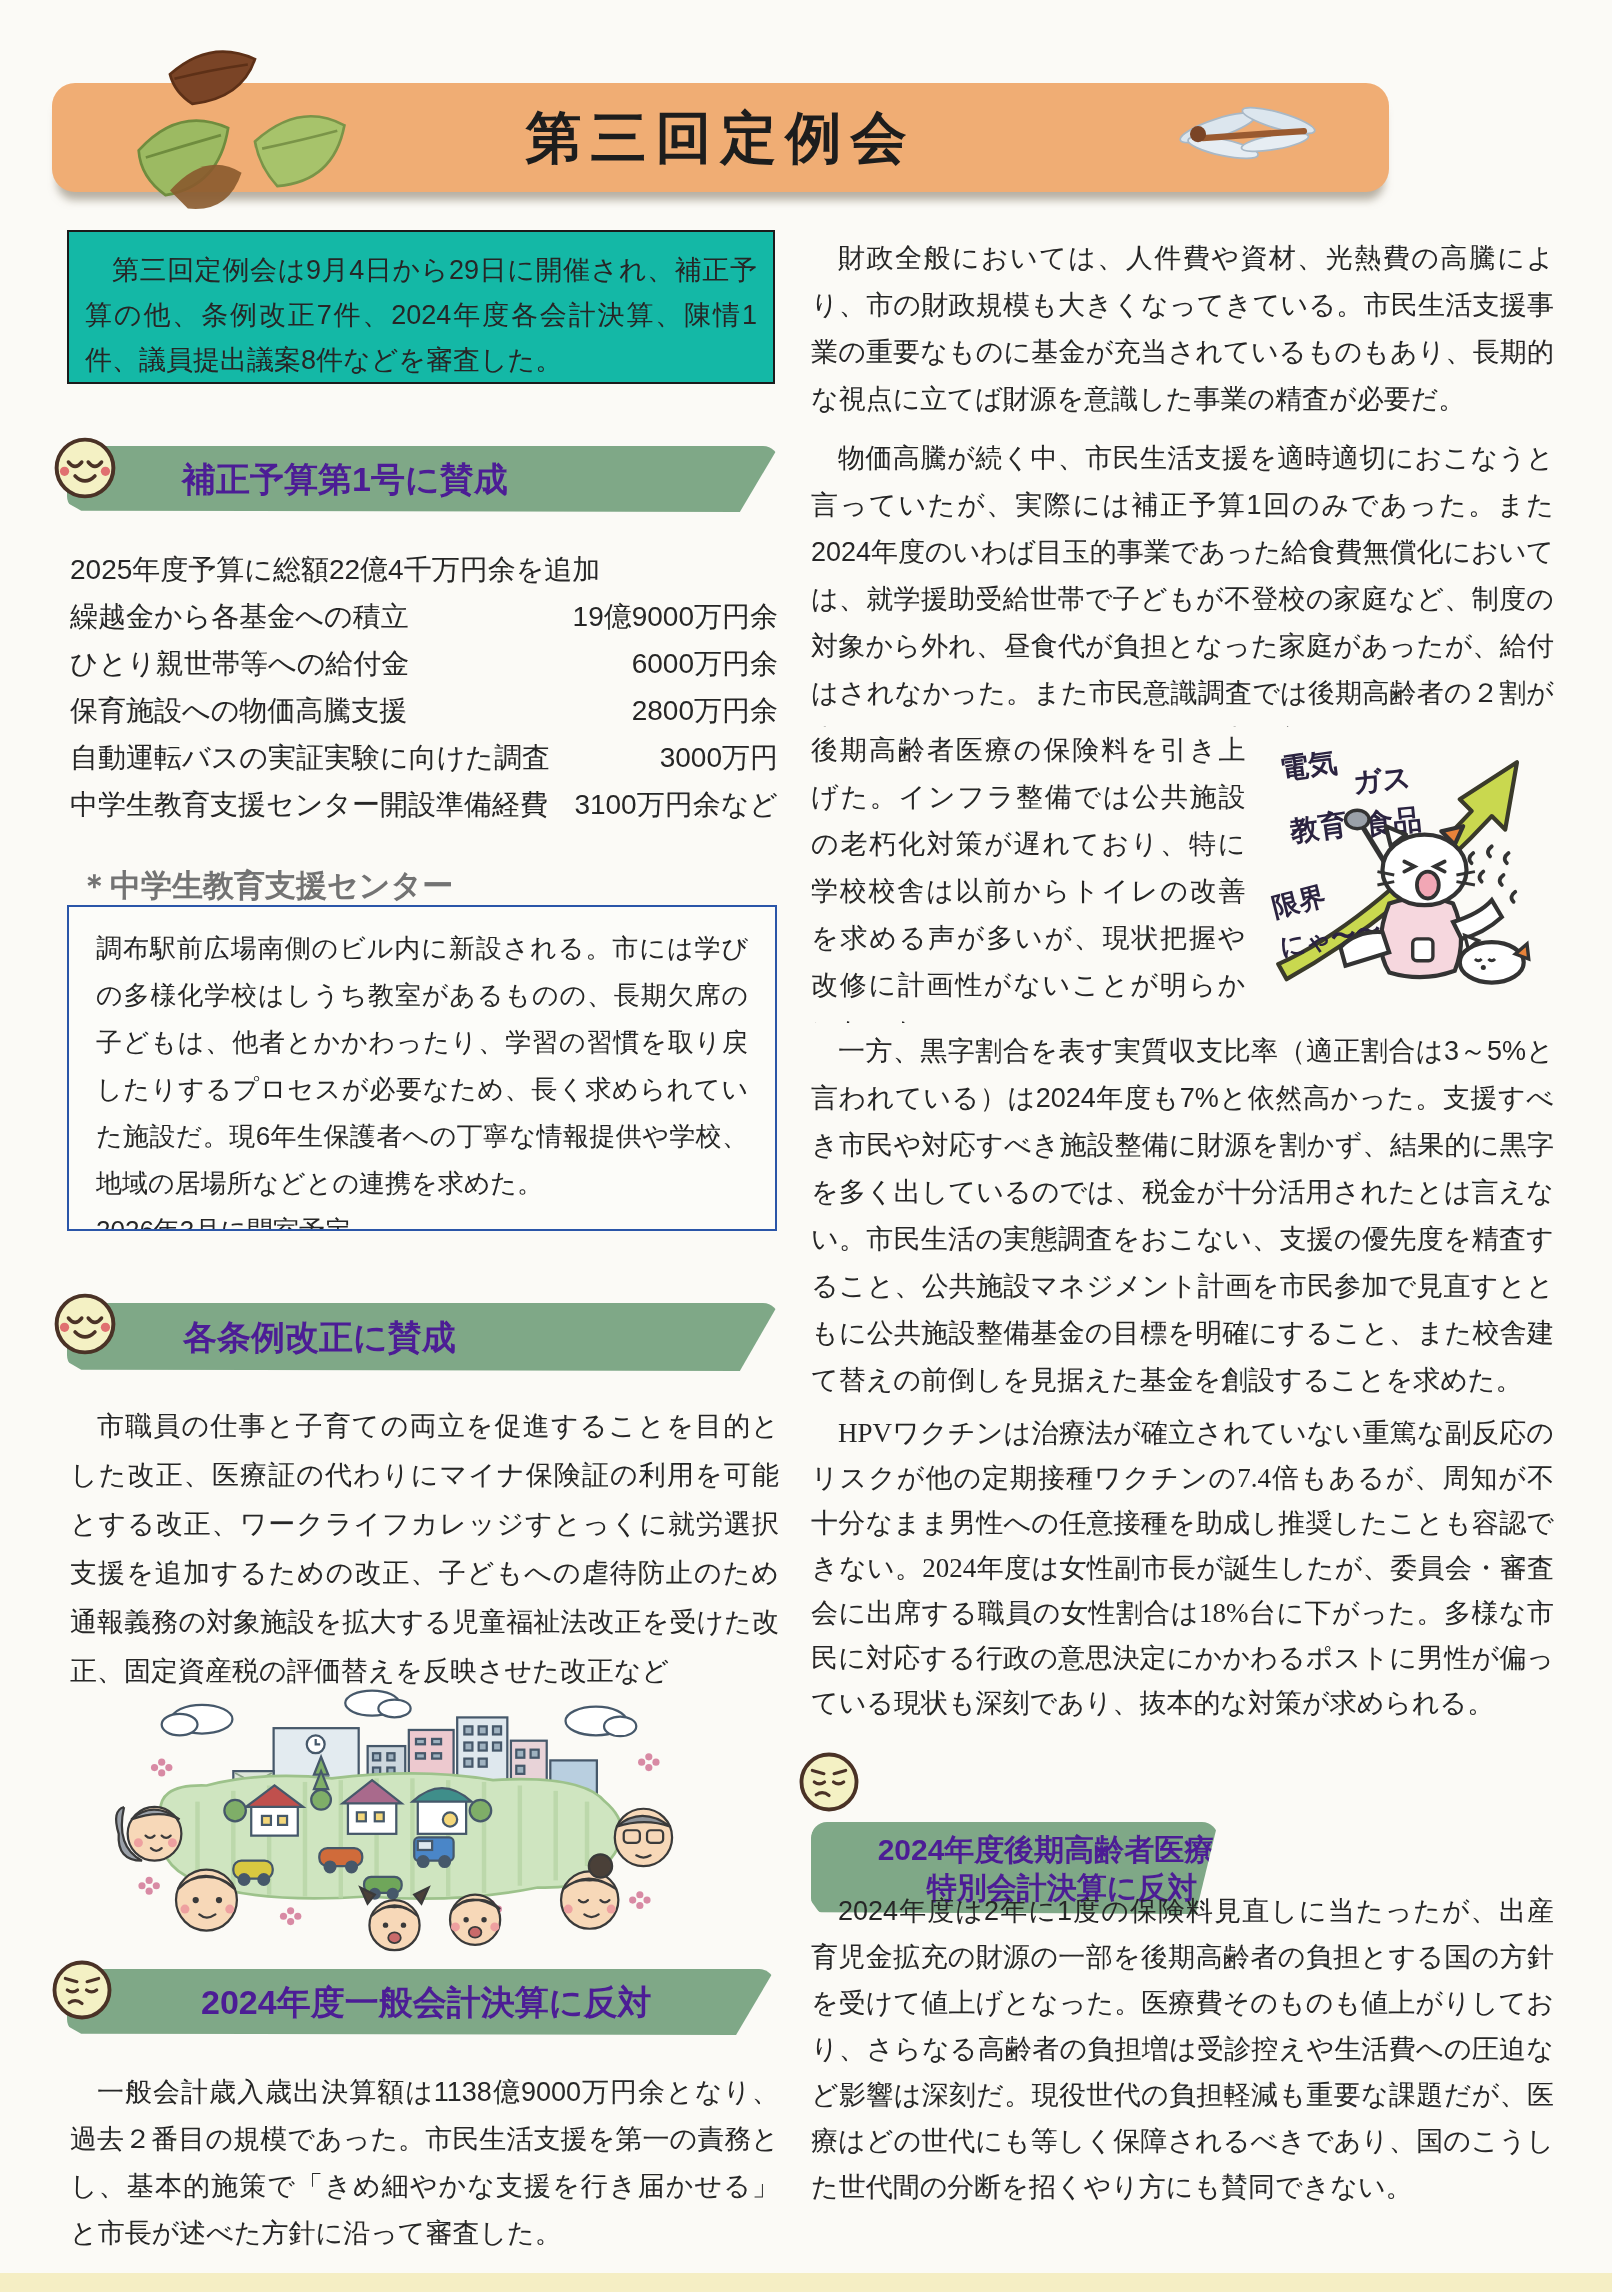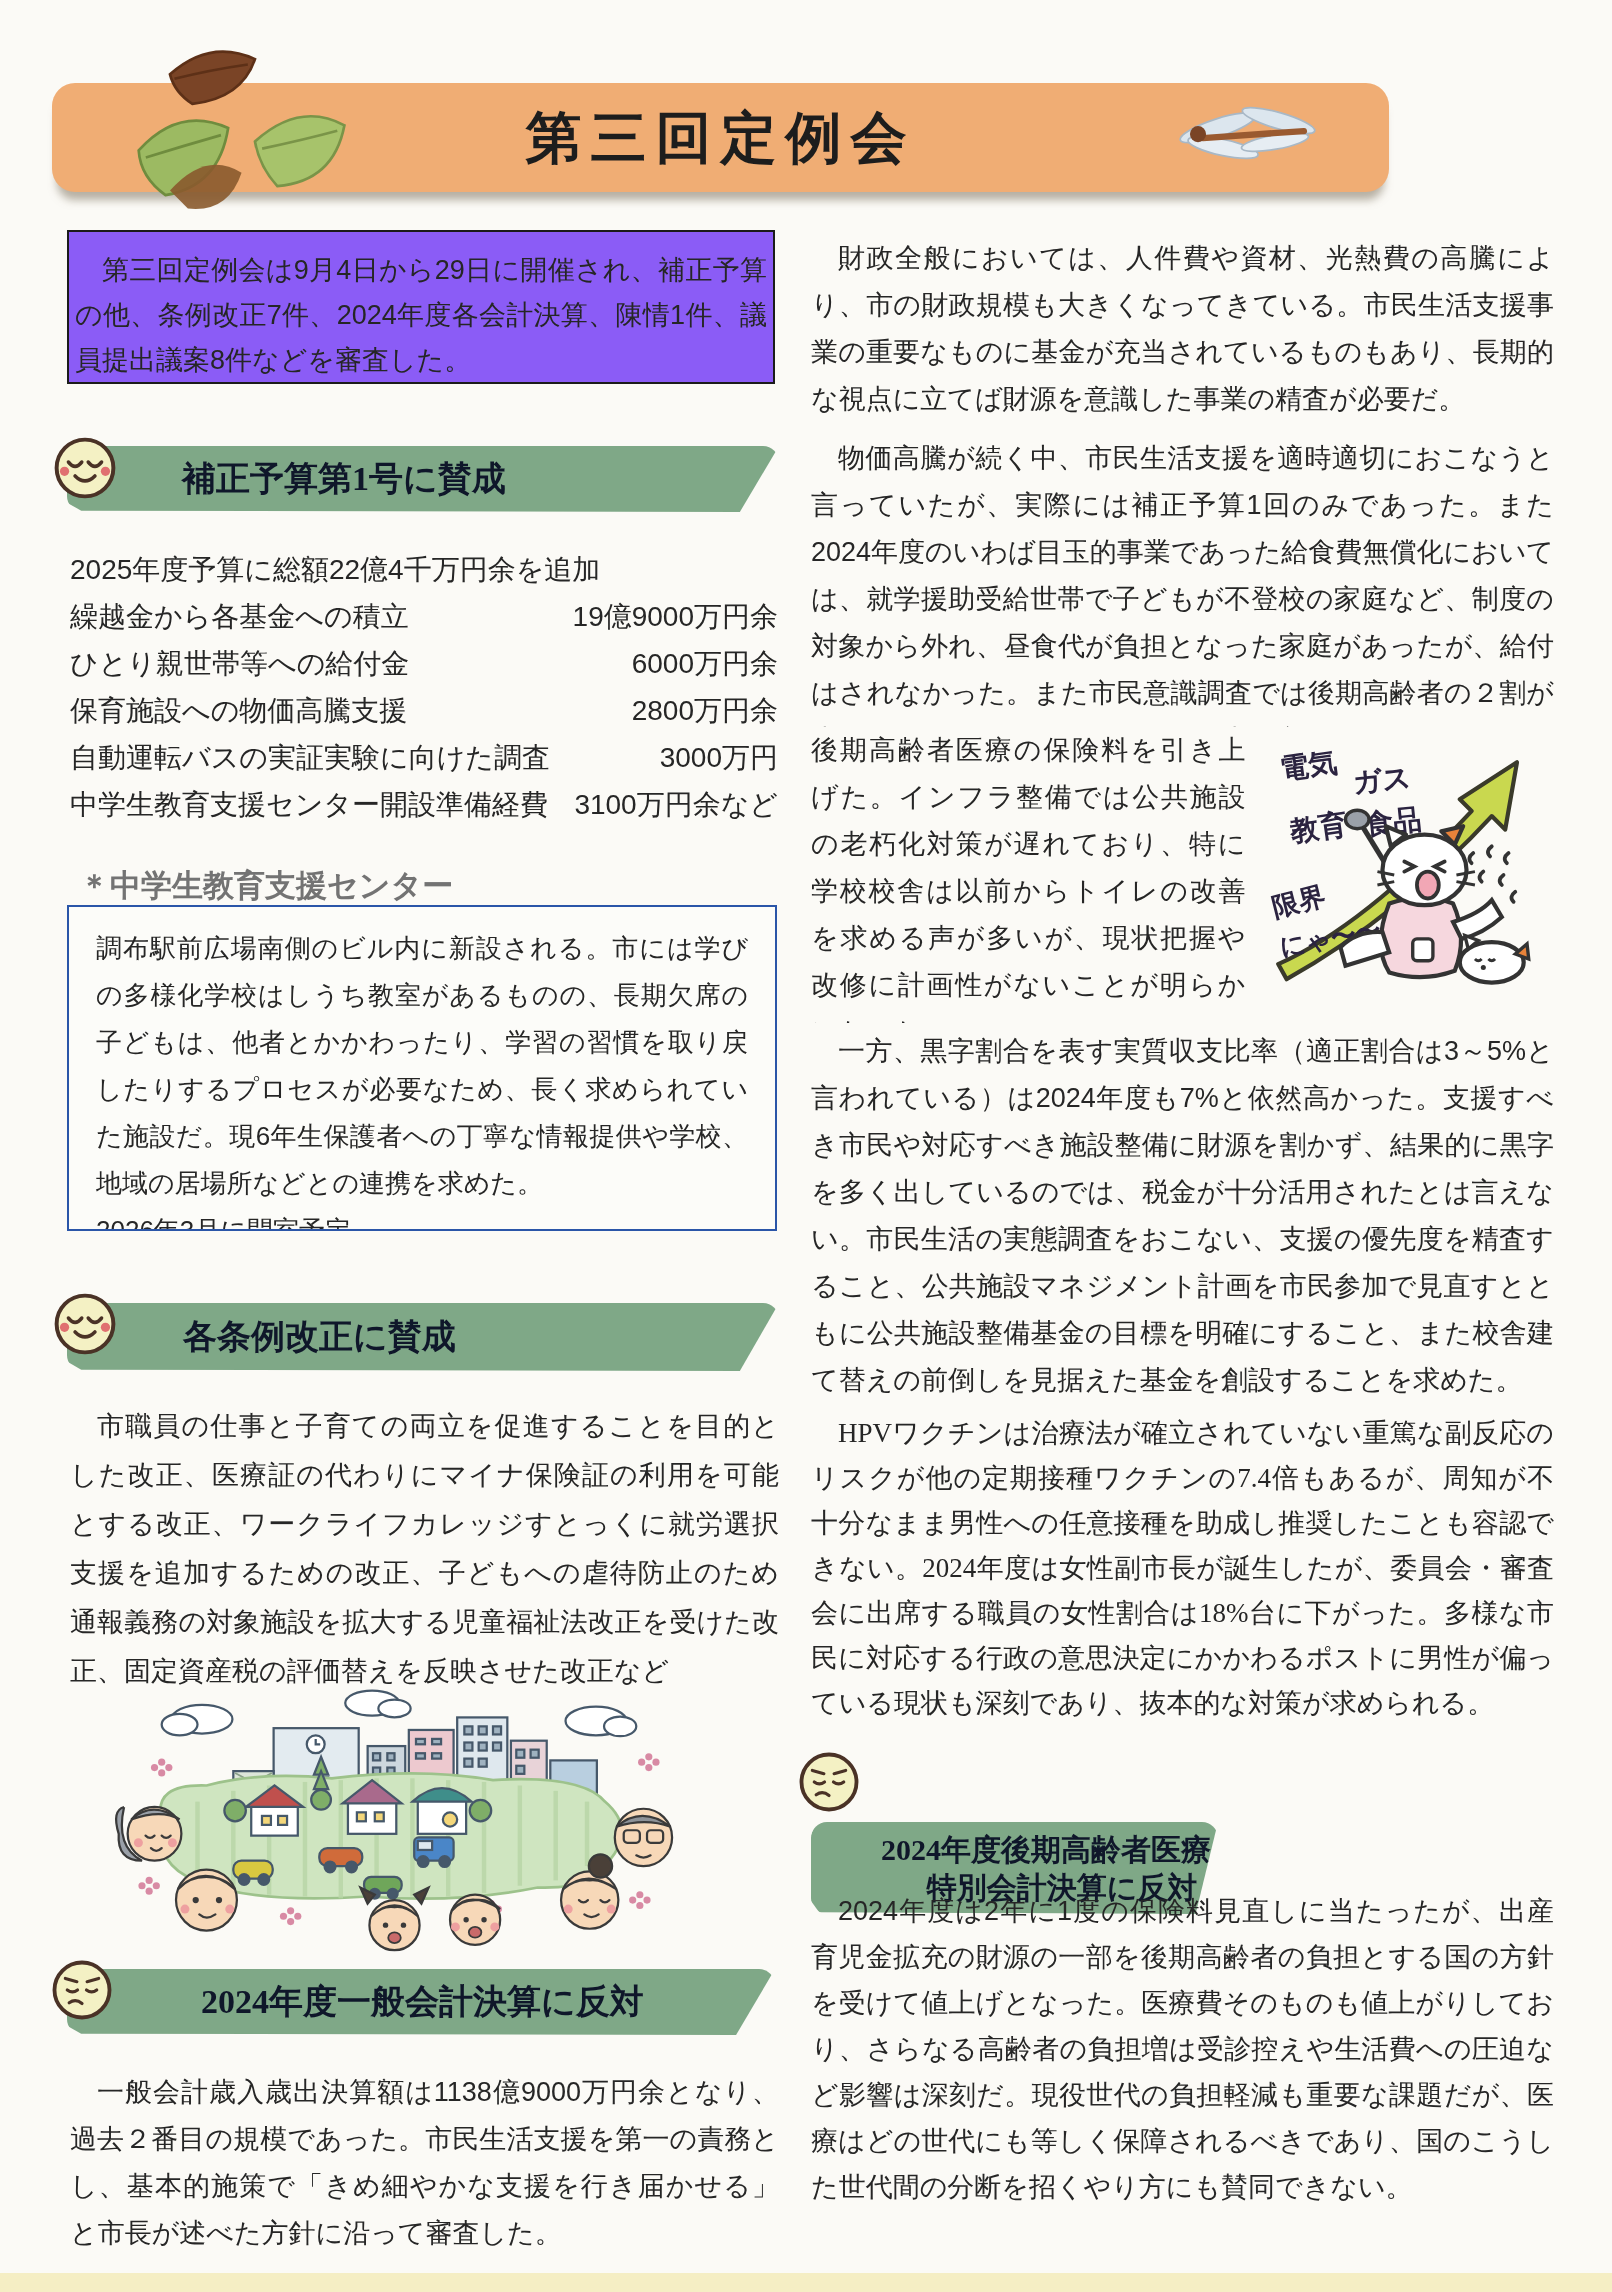--- a/index.html
+++ b/index.html
@@ -18,31 +18,31 @@
   .header-title{
     position:absolute;left:0;top:0;width:100%;height:109px;
     line-height:109px;text-align:center;
     font-size:56px;font-weight:900;letter-spacing:9px;color:#1d1d1d;
   }
   .header-leaves{position:absolute;left:85px;top:43px;width:331px;height:170px;}
   .header-dragonfly{position:absolute;left:1164px;top:90px;width:179px;height:90px;}
   .para{position:absolute;font-size:27px;text-indent:1em;text-align:justify;overflow:hidden;}
   .intro-box{
     position:absolute;left:67px;top:230px;width:708px;height:154px;
-    border:2.7px solid #1b1b1b;background:#8b5cf6;
-    padding:16px 6px;box-sizing:border-box;
+    border:2.7px solid #1b1b1b;background:#14b8a6;
+    padding:16px 16px;box-sizing:border-box;
     font-size:27px;line-height:45px;text-indent:1em;text-align:justify;overflow:hidden;
   }
   .gbanner{
     position:absolute;background:#7fa887;
     clip-path:polygon(0% 14%,1.2% 0%,100% 0%,94.5% 100%,2% 98%,0% 86%);
     border-radius:16px;
   }
   .gbanner .gtitle{
-    font-weight:bold;color:#0f172a;white-space:nowrap;font-family:Liberation Serif, serif;
+    font-weight:bold;color:#4c1d95;white-space:nowrap;
   }
   .face{position:absolute;z-index:5;}
   .budget{position:absolute;left:70px;top:546px;width:708px;font-size:28px;}
   .budget-row{display:flex;justify-content:space-between;height:47px;line-height:47px;overflow:hidden;}
   .note-heading{
     position:absolute;left:79px;top:865px;font-size:31px;font-weight:bold;color:#737373;
   }
   .note-box{
     position:absolute;left:67px;top:905px;width:710px;height:326px;
     border:2.7px solid #2a55a8;background:#fcfcf9;

